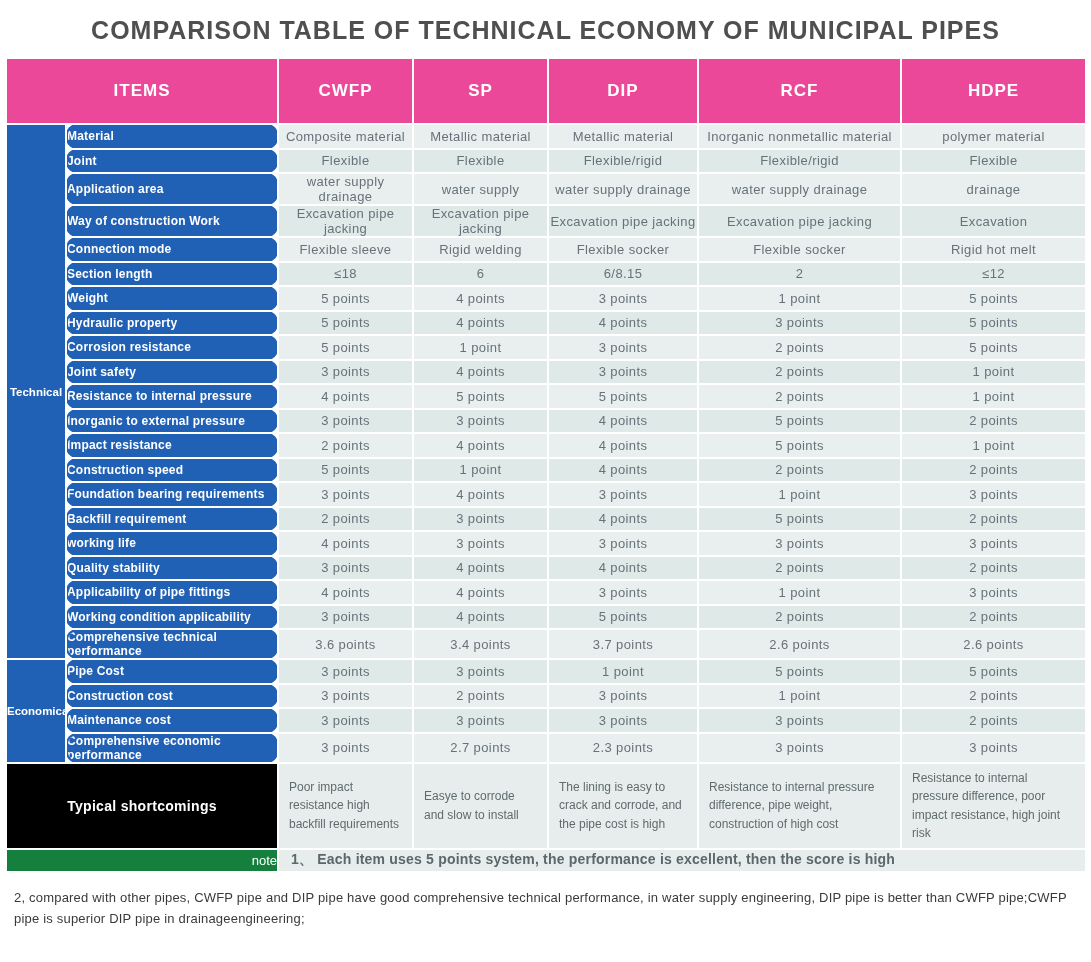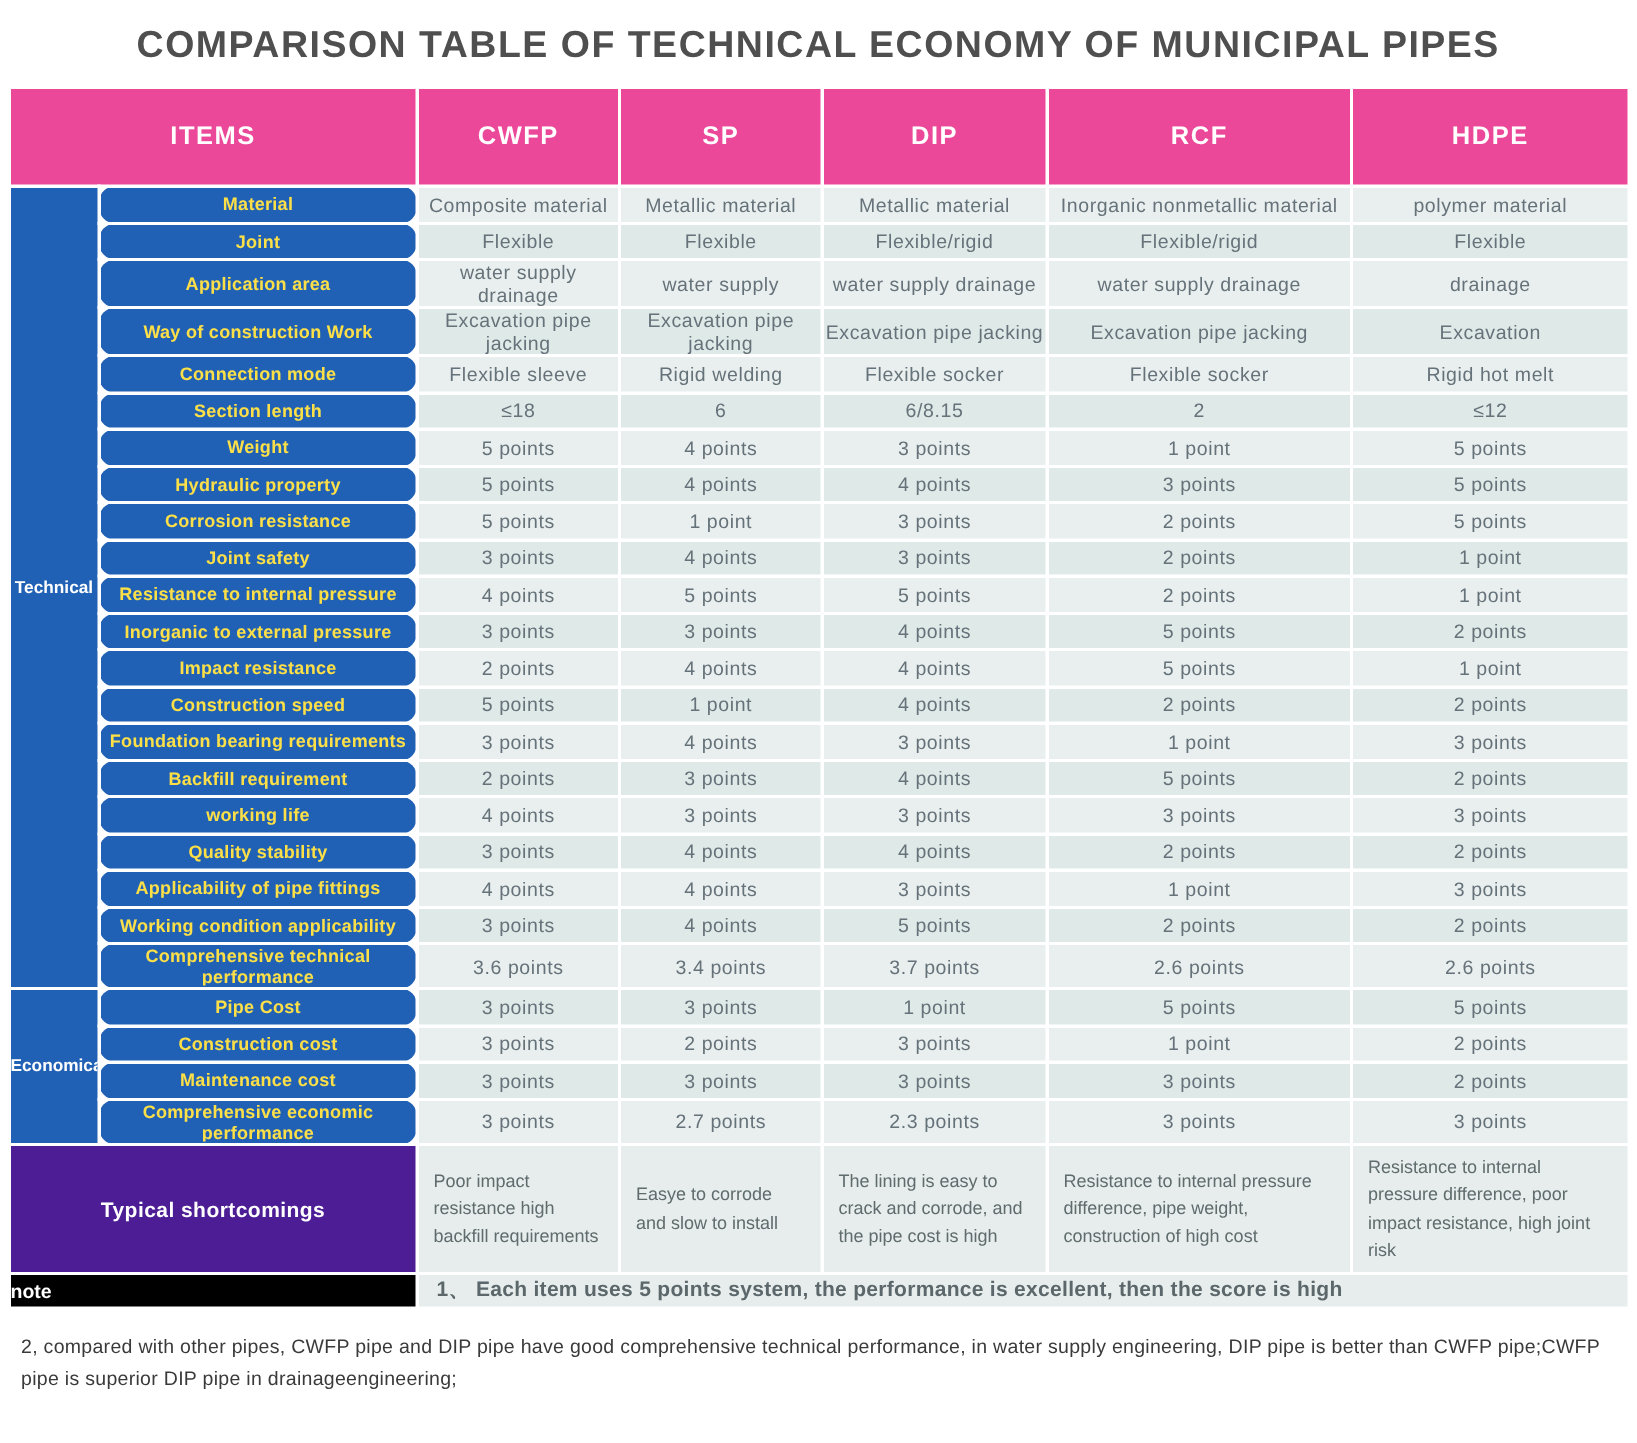--- a/index.html
+++ b/index.html
@@ -23,48 +23,48 @@
     letter-spacing:1px; height:66px; text-align:center; vertical-align:middle;
   }
 
   
   td.cat-cell {
     background:#2161b5; color:#ffffff; font-size:11.5px; font-weight:600;
     text-align:center; vertical-align:middle;margin-left:32px;
   }
   
   td.item-cell {
-    background:#2161b5; color:#fde047; font-size:12px; font-weight:600;
-    text-align:center; vertical-align:middle; letter-spacing:0.2px;border-radius:11px;
+    background:#2161b5; color:#ffffff; font-size:12px; font-weight:600;
+    vertical-align:middle; letter-spacing:0.2px;border-radius:11px;
   }
   
   td.val-cell {
     color:#66727a; font-size:13px; text-align:center; vertical-align:middle;
     letter-spacing:0.4px;
   }
   tbody.rows tr { height:24.5px; }
   tbody.rows tr:nth-child(odd)  td.val-cell { background:#e9efee; }
   tbody.rows tr:nth-child(even) td.val-cell { background:#dfe9e8; }
 
   
   tr.short-row { height:62px; }
   td.short-label {
-    background:#4c1d95; color:#ffffff; font-size:14px; font-weight:600;
+    background:#000000; color:#ffffff; font-size:14px; font-weight:600;
     text-align:center; vertical-align:middle; letter-spacing:0.3px;
   }
   td.short-cell {
     background:#e7edec; color:#5f6b6d; font-size:12px; text-align:left;
     vertical-align:middle; padding:5px 10px; line-height:1.55;
   }
 
   
   tr.note-row { height:23px; }
   td.note-label {
-    background:#000000; color:#ffffff; font-size:13px; font-weight:700;
-    text-align:left; vertical-align:middle;
+    background:#15803d; color:#ffffff; font-size:13px; font-weight:400;
+    text-align:right; vertical-align:middle;
   }
   td.note-text {
     background:#e7edec; color:#5b676a; font-size:14px; font-weight:600;
     text-align:left; vertical-align:middle; padding-left:12px; letter-spacing:0.2px;
   }
 
   
   .description { margin:14px 14px 0 14px; color:#3a3a3a; font-size:13px; line-height:1.62; }
   .description .d-head { margin-bottom:2px; }
   .description .d-line { letter-spacing:0.2px; }

